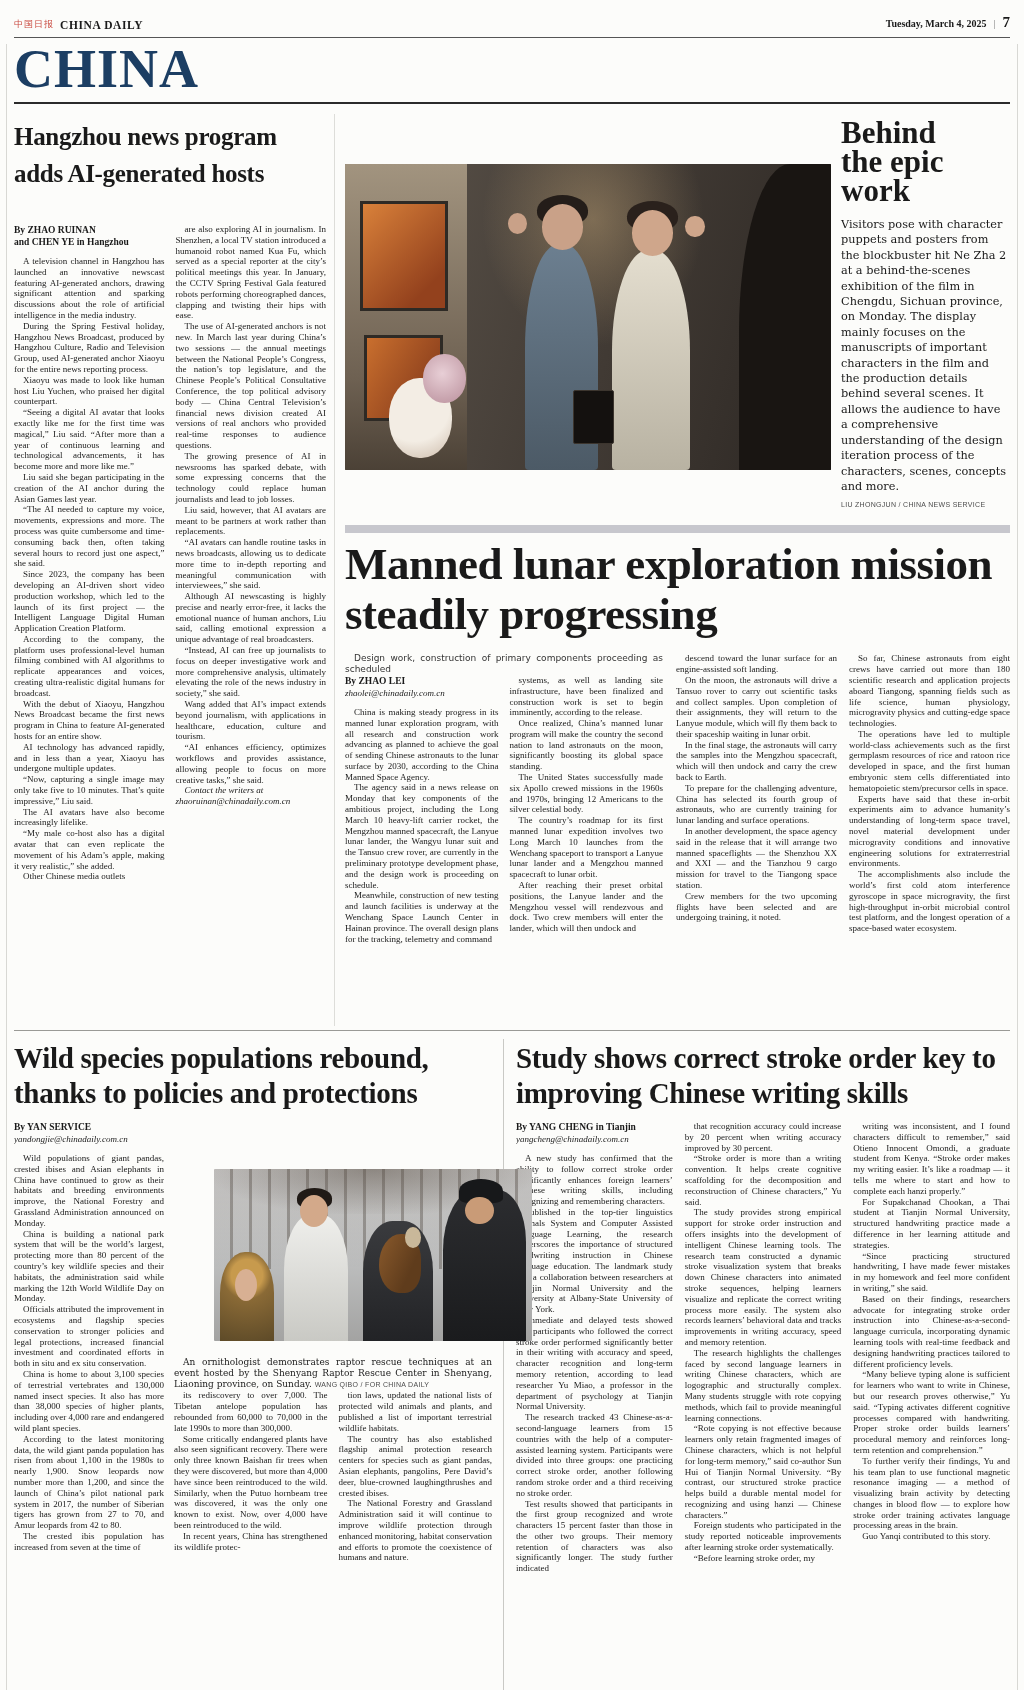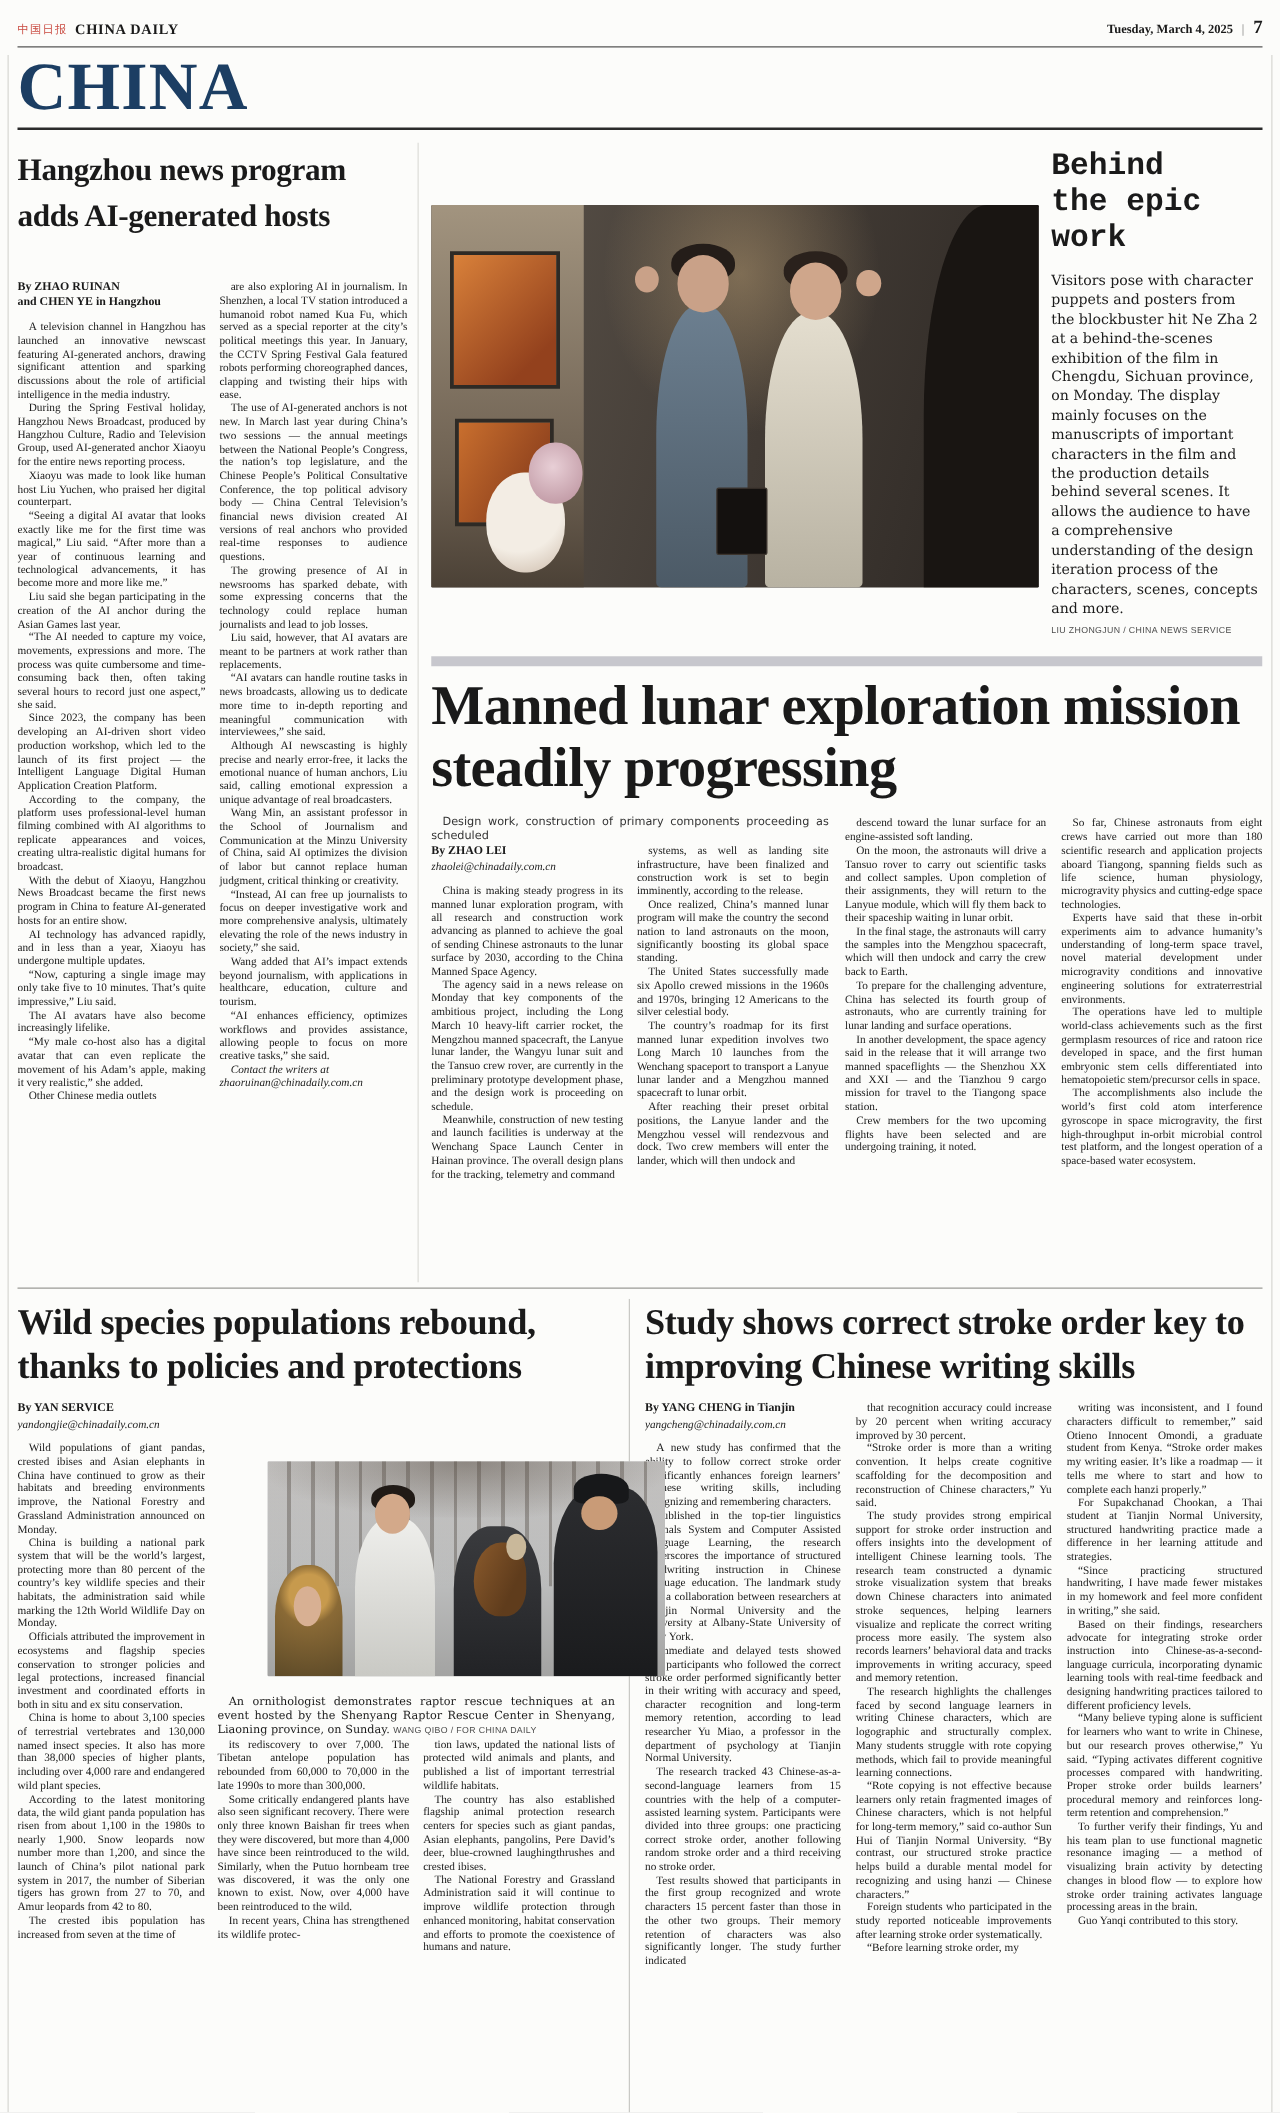--- a/index.html
+++ b/index.html
@@ -35,21 +35,21 @@
   .ai-article{width:312px;flex:0 0 312px;padding-right:8px;}
   .h-ai{font-weight:bold;font-size:25px;line-height:37px;margin:4px 0 14px 0;letter-spacing:-.3px;}
   .ai-cols{display:flex;gap:11px;height:660px;overflow:hidden;margin-top:32px;}
   .ai-cols .col{flex:1;}
 
   .center-block{flex:1;border-left:1px solid #ddddd9;padding-left:10px;}
   .photo-row{display:flex;}
   .main-photo{position:relative;width:486px;height:306px;margin:50px 10px 0 0;flex:0 0 486px;
               background:linear-gradient(105deg,#5c544b,#413a34 55%,#2c2723);overflow:hidden;border-radius:1px;}
   .photo-sidebar{flex:1;padding-top:4px;}
-  .photo-sidebar h2{font-family:Liberation Mono, monospace;font-weight:bold;font-size:25px;
+  .photo-sidebar h2{font-family:Liberation Serif, serif;font-weight:bold;font-size:31px;
                     line-height:29px;margin:0 0 12px 0;width:130px;}
   .sidebar-caption{font-family:"DejaVu Serif",serif;font-size:11.3px;line-height:15.4px;margin:0 0 6px 0;}
   .gray-bar{height:8px;background:#c7c7cd;margin:10px 0 6px 0;}
   .h-lunar{font-weight:bold;font-size:45px;line-height:50px;margin:6px 0 14px 0;letter-spacing:-.5px;}
   .lunar-body{display:flex;}
   .lunar-left{width:318px;flex:0 0 318px;margin-right:13px;}
   .standfirst{font-family:"DejaVu Sans",sans-serif;font-size:17.5px;line-height:23px;color:#333;
               margin:0 0 16px 0;}
   .cols2{display:flex;gap:11px;}
   .cols2 .col{flex:1;}
@@ -160,21 +160,20 @@
             </div>
         </div>
         <div class="col">
           <div>
               <p>are also exploring AI in journalism. In Shenzhen, a local TV station introduced a humanoid robot named Kua Fu, which served as a special reporter at the city’s political meetings this year. In January, the CCTV Spring Festival Gala featured robots performing choreographed dances, clapping and twisting their hips with ease.</p>
               <p>The use of AI-generated anchors is not new. In March last year during China’s two sessions — the annual meetings between the National People’s Congress, the nation’s top legislature, and the Chinese People’s Political Consultative Conference, the top political advisory body — China Central Television’s financial news division created AI versions of real anchors who provided real-time responses to audience questions.</p>
               <p>The growing presence of AI in newsrooms has sparked debate, with some expressing concerns that the technology could replace human journalists and lead to job losses.</p>
               <p>Liu said, however, that AI avatars are meant to be partners at work rather than replacements.</p>
               <p>“AI avatars can handle routine tasks in news broadcasts, allowing us to dedicate more time to in-depth reporting and meaningful communication with interviewees,” she said.</p>
               <p>Although AI newscasting is highly precise and nearly error-free, it lacks the emotional nuance of human anchors, Liu said, calling emotional expression a unique advantage of real broadcasters.</p>
-              <p>Wang Min, an assistant professor in the School of Journalism and Communication at the Minzu University of China, said AI optimizes the division of labor but cannot replace human judgment, critical thinking or creativity.</p>
               <p>“Instead, AI can free up journalists to focus on deeper investigative work and more comprehensive analysis, ultimately elevating the role of the news industry in society,” she said.</p>
               <p>Wang added that AI’s impact extends beyond journalism, with applications in healthcare, education, culture and tourism.</p>
               <p>“AI enhances efficiency, optimizes workflows and provides assistance, allowing people to focus on more creative tasks,” she said.</p>
             </div>
           <p class="contact">
             <span>Contact the writers at</span><br>
             <span>zhaoruinan@chinadaily.com.cn</span>
           </p>
         </div>
       </div>
@@ -244,22 +243,22 @@
                 <p>On the moon, the astronauts will drive a Tansuo rover to carry out scientific tasks and collect samples. Upon completion of their assignments, they will return to the Lanyue module, which will fly them back to their spaceship waiting in lunar orbit.</p>
                 <p>In the final stage, the astronauts will carry the samples into the Mengzhou spacecraft, which will then undock and carry the crew back to Earth.</p>
                 <p>To prepare for the challenging adventure, China has selected its fourth group of astronauts, who are currently training for lunar landing and surface operations.</p>
                 <p>In another development, the space agency said in the release that it will arrange two manned spaceflights — the Shenzhou XX and XXI — and the Tianzhou 9 cargo mission for travel to the Tiangong space station.</p>
                 <p>Crew members for the two upcoming flights have been selected and are undergoing training, it noted.</p>
               </div>
           </div>
           <div class="col">
             <div>
                 <p>So far, Chinese astronauts from eight crews have carried out more than 180 scientific research and application projects aboard Tiangong, spanning fields such as life science, human physiology, microgravity physics and cutting-edge space technologies.</p>
+                <p>The operations have led to multiple world-class achievements such as the first germplasm resources of rice and ratoon rice developed in space, and the first human embryonic stem cells differentiated into hematopoietic stem/precursor cells in space.</p>
                 <p>Experts have said that these in-orbit experiments aim to advance humanity’s understanding of long-term space travel, novel material development under microgravity conditions and innovative engineering solutions for extraterrestrial environments.</p>
-                <p>The operations have led to multiple world-class achievements such as the first germplasm resources of rice and ratoon rice developed in space, and the first human embryonic stem cells differentiated into hematopoietic stem/precursor cells in space.</p>
                 <p>The accomplishments also include the world’s first cold atom interference gyroscope in space microgravity, the first high-throughput in-orbit microbial control test platform, and the longest operation of a space-based water ecosystem.</p>
               </div>
           </div>
         </div>
       </div>
     </section>
   </div>
 
   <div class="rule-mid"></div>
 

